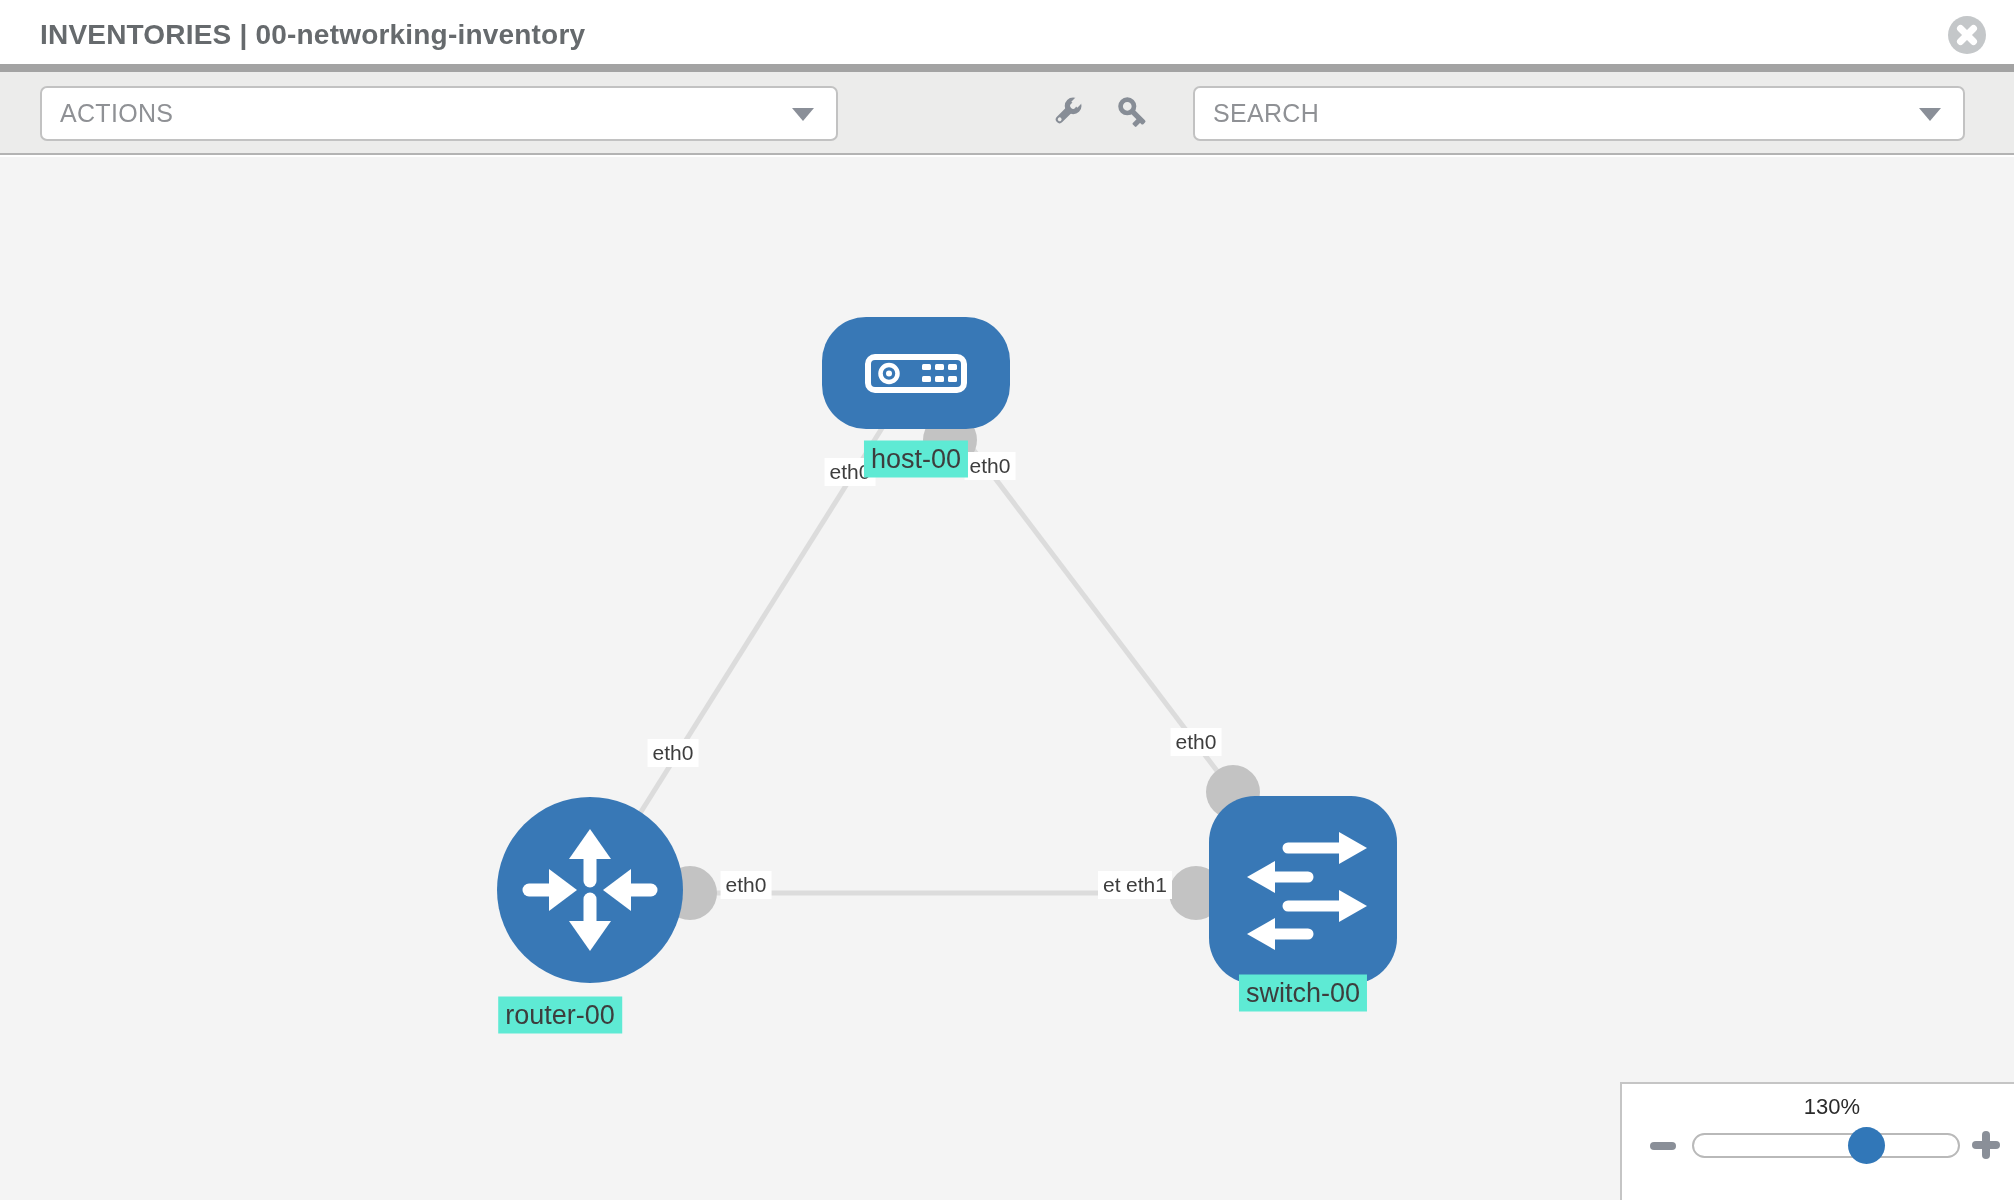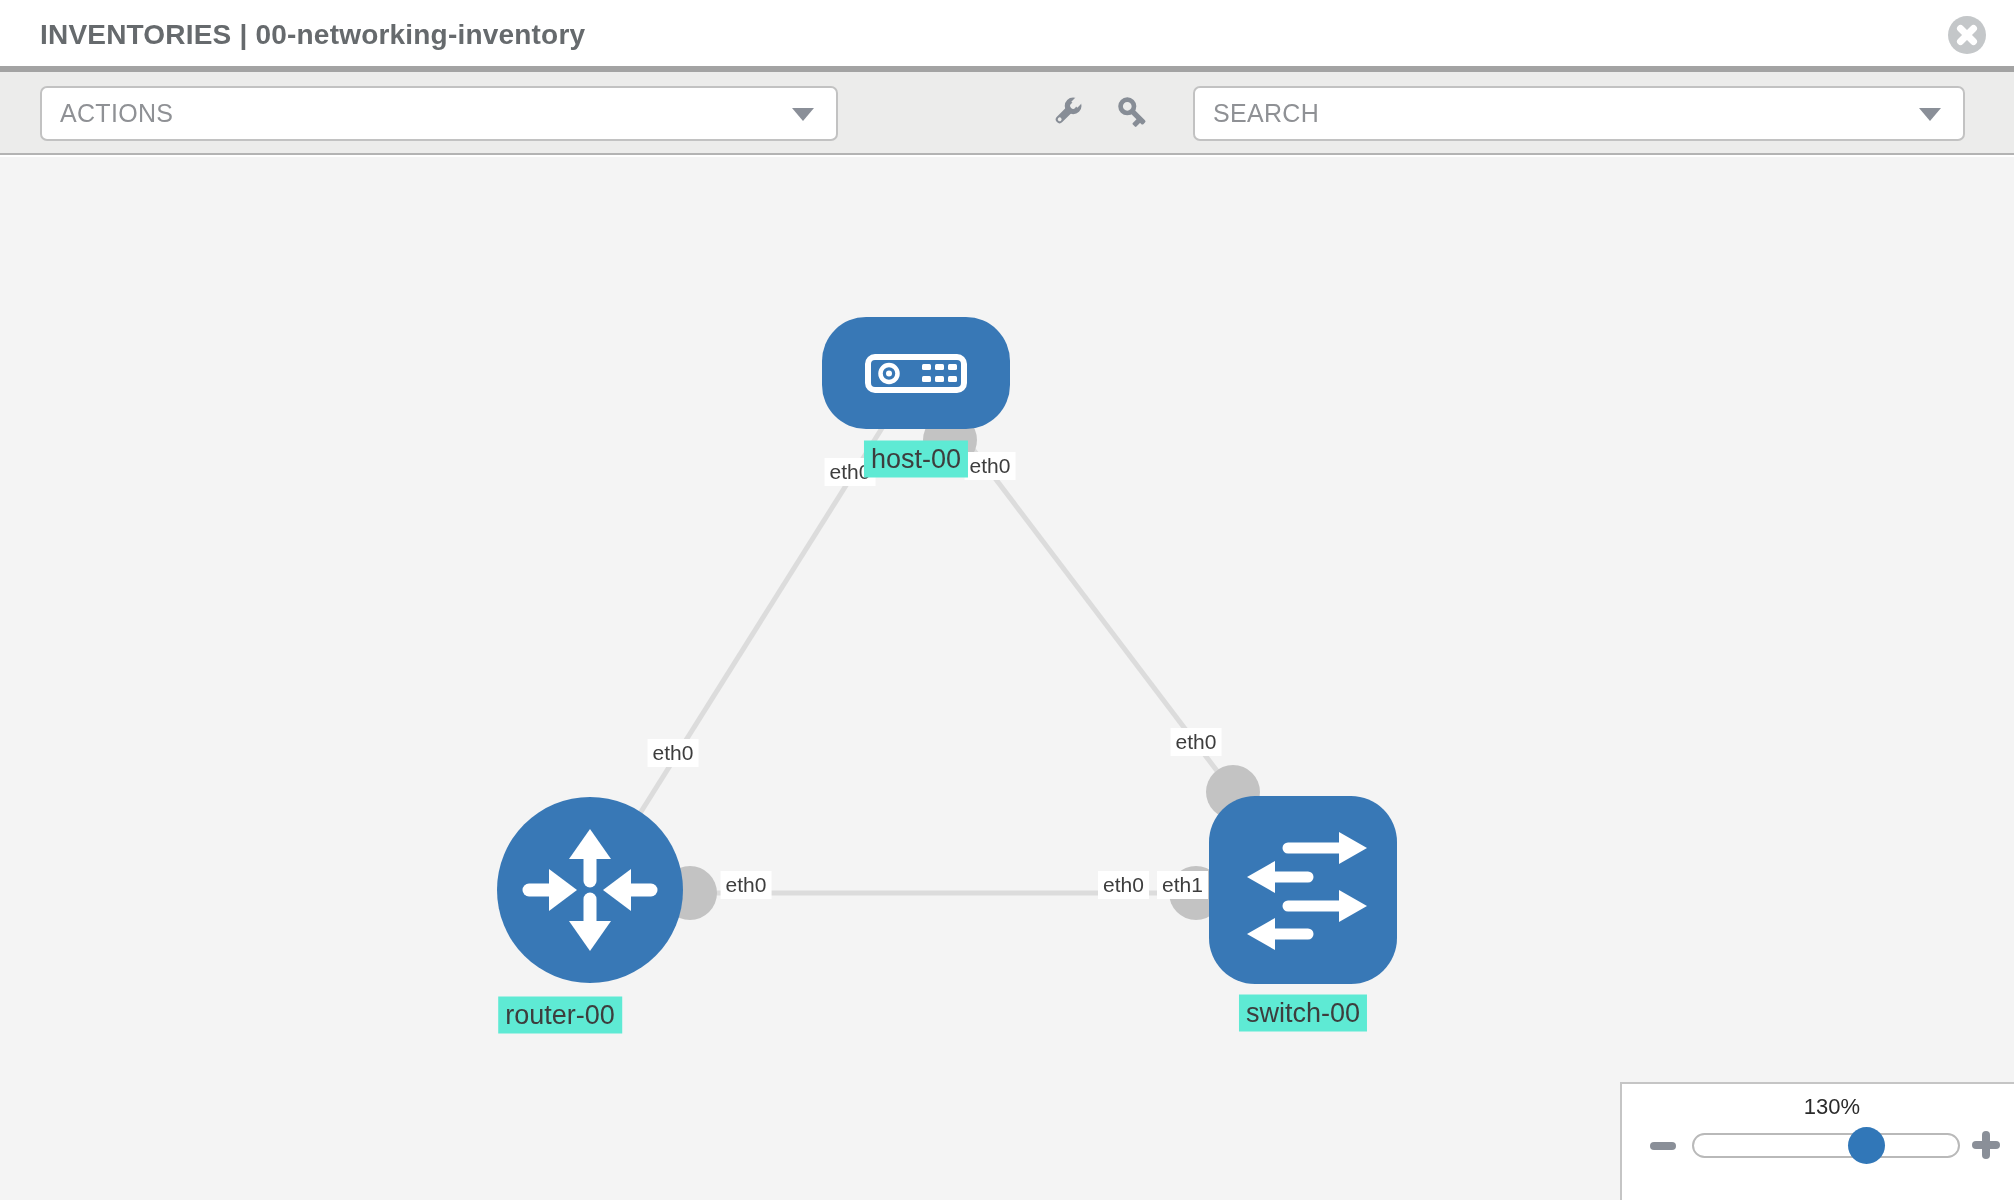--- a/index.html
+++ b/index.html
@@ -5,21 +5,21 @@
   :root{
     --node-blue:#3878b6; --port-gray:#c3c3c3; --edge-gray:#dcdcdc;
     --icon-gray:#878d96; --accent-blue:#3177b8; --label-text:#3d3d3d;
   }
   *{box-sizing:border-box; margin:0; padding:0;}
   html,body{width:2014px;height:1200px;overflow:hidden;}
   body{font-family:"Liberation Sans",sans-serif;background:#fff;position:relative;}
 
   
   .titlebar{position:absolute;left:0;top:0;width:2014px;height:72px;background:#fff;
-    border-bottom:6px solid #a3a3a3;}
+    border-bottom:8px solid #a3a3a3;}
   .titlebar h1{position:absolute;left:40px;top:0;line-height:70px;font-size:28px;
     font-weight:bold;color:#666a6d;letter-spacing:.2px;}
   .close-btn{position:absolute;right:28px;top:16px;width:38px;height:38px;border-radius:50%;
     background:#c4c7c9;border:none;cursor:pointer;display:flex;align-items:center;justify-content:center;}
 
   
   .toolbar{position:absolute;left:0;top:72px;width:2014px;height:83px;background:#ececeb;
     border-bottom:2px solid #b3b3b3;}
   .select-box{position:absolute;top:14px;height:55px;background:#fff;border:2px solid #c2c2c2;
     border-radius:7px;cursor:pointer;}
@@ -44,21 +44,21 @@
   .node{position:absolute;background:var(--node-blue);cursor:pointer;}
   .node-host{left:822px;top:160px;width:188px;height:112px;border-radius:44px;}
   .node-router{left:497px;top:640px;width:186px;height:186px;border-radius:50%;}
   .node-switch{left:1209px;top:639px;width:188px;height:188px;border-radius:46px;}
 
   .node-label{position:absolute;transform:translate(-50%,-50%);background:#5eead4;
     color:var(--label-text);font-size:27px;padding:3px 7px;white-space:nowrap;z-index:5;}
   .iface-label{position:absolute;transform:translate(-50%,-50%);background:#fff;
     color:var(--label-text);font-size:21px;padding:2px 5px;white-space:nowrap;z-index:4;}
   .iface-anchored{transform:translate(0,-50%);} 
-  .z6{z-index:6;margin-left:36px;}
+  .z6{z-index:6;}
 
   .icon-svg{display:block;}
 
   
   .zoom-panel{position:absolute;left:1620px;top:1082px;width:420px;height:150px;background:#fff;
     border:2px solid #c5c5c5;}
   .zoom-level{position:absolute;left:0;top:10px;width:420px;text-align:center;font-size:22px;color:#2b2b2b;}
   .zoom-minus{position:absolute;left:26px;top:47px;width:30px;height:30px;background:transparent;border:none;cursor:pointer;padding:0;}
   .zoom-plus{position:absolute;left:348px;top:45px;width:32px;height:32px;background:transparent;border:none;cursor:pointer;padding:0;}
   .zoom-track{position:absolute;left:70px;top:49px;width:268px;height:25px;background:#fff;
@@ -165,21 +165,21 @@
         <line x1="79" y1="110" x2="132" y2="110" stroke-width="11" stroke-linecap="round"></line>
         <polygon points="158,110 130,94 130,126" stroke="none"></polygon>
         <line x1="99" y1="138" x2="62" y2="138" stroke-width="11" stroke-linecap="round"></line>
         <polygon points="38,138 66,122 66,154" stroke="none"></polygon>
       </g>
     </svg>
   </div>
 
   <span class="node-label" style="left:916px;top:302px;">host-00</span>
   <span class="node-label" style="left:560px;top:858px;">router-00</span>
-  <span class="node-label" style="left:1303px;top:856px;text-align:right;">switch-00</span>
+  <span class="node-label" style="left:1303px;top:836px;text-align:right;">switch-00</span>
 
   <span class="iface-label" style="left:850px;top:315px;">eth0</span>
   <span class="iface-label" style="left:673px;top:596px;">eth0</span>
   <span class="iface-label" style="left:990px;top:309px;">eth0</span>
   <span class="iface-label" style="left:1196px;top:585px;">eth0</span>
   <span class="iface-label" style="left:746px;top:728px;">eth0</span>
   <span class="iface-label iface-anchored" style="left:1098px;top:728px;">eth0</span>
   <span class="iface-label iface-anchored z6" style="left:1121px;top:728px;">eth1</span>
 
   <div class="zoom-panel" style="left:1620px;top:925px;">

